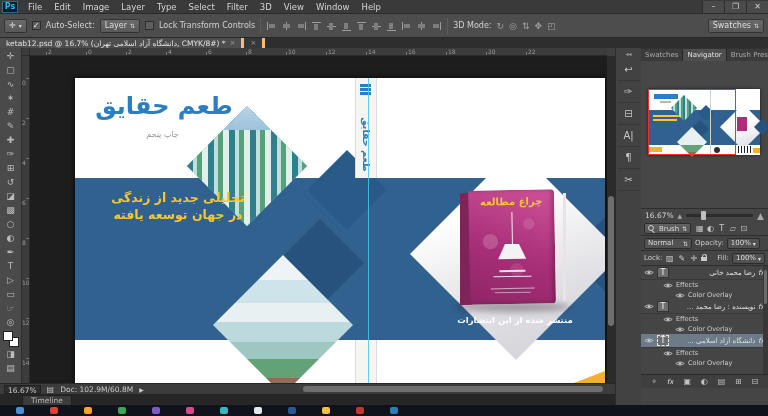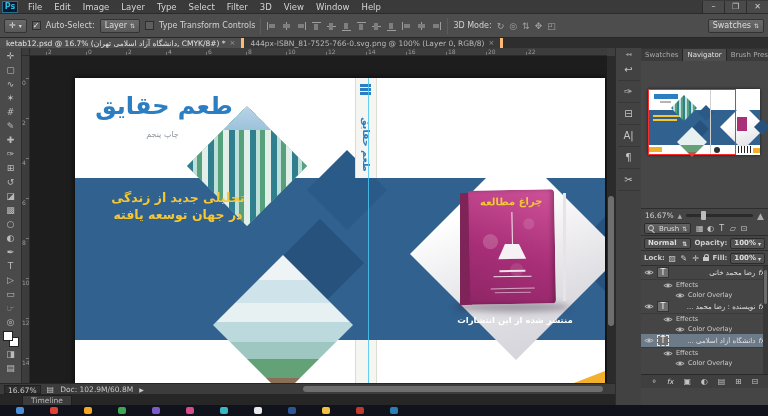--- a/index.html
+++ b/index.html
@@ -120,21 +120,21 @@
   .slider{flex:1;height:3px;background:#2b2b2b;border-radius:2px;position:relative;}
   .sl-th{position:absolute;left:22%;top:-3px;width:5px;height:9px;background:#bdbdbd;border-radius:1px;}
   .mtn{color:#aaa;}
 
   .lay-row1{display:flex;align-items:center;gap:3px;height:14px;padding:0 3px;background:#454545;border-bottom:1px solid #2e2e2e;}
   .kindchip{display:inline-flex;align-items:center;gap:3px;background:linear-gradient(#626262,#535353);border:1px solid #2c2c2c;border-radius:2px;height:11px;padding:0 3px;font-size:7px;color:#ddd;}
   .mag{width:8px;height:8px;position:relative;display:inline-block;}
   .mag::before{content:"";position:absolute;width:4px;height:4px;border:1px solid #ccc;border-radius:50%;left:0;top:0;}
   .mag::after{content:"";position:absolute;width:4px;height:1px;background:#ccc;transform:rotate(45deg);left:3px;top:6px;}
   .fic{font-size:8px;color:#c9c9c9;width:11px;text-align:center;}
-  .lay-row2,.lay-row3{display:flex;align-items:center;gap:3px;height:15px;padding:0 3px;font-size:7px;background:#454545;border-bottom:1px solid #2e2e2e;color:#cfcfcf;font-weight:bold;}
+  .lay-row2,.lay-row3{display:flex;align-items:center;gap:3px;height:15px;padding:0 3px;font-size:7px;background:#454545;border-bottom:1px solid #2e2e2e;color:#cfcfcf;}
   .valchip{display:inline-flex;align-items:center;gap:2px;background:#525252;border:1px solid #2c2c2c;border-radius:2px;height:11px;padding:0 3px;font-size:7px;color:#ddd;}
   .lockic{width:7px;height:8px;position:relative;display:inline-block;}
   .lockic::before{content:"";position:absolute;left:1px;top:0;width:3px;height:3px;border:1px solid #c9c9c9;border-bottom:none;border-radius:3px 3px 0 0;}
   .lockic::after{content:"";position:absolute;left:0;top:3px;width:6px;height:4px;background:#c9c9c9;}
   .laylist{position:relative;height:108px;background:#454545;overflow:hidden;}
   .lrow{display:flex;align-items:center;gap:3px;height:14px;padding:0 3px;border-bottom:1px solid #3a3a3a;}
   .lrow.sel{background:#6d7a88;}
   .lthumb{width:12px;height:11px;background:#6e6e6e;border:1px solid #333;color:#f0f0f0;font-size:8px;display:flex;align-items:center;justify-content:center;flex:0 0 auto;}
   .lrow.sel .lthumb{border:1px dashed #e8e8e8;}
   .lname{flex:1;font-size:7px;color:#e0e0e0;direction:rtl;text-align:right;white-space:nowrap;overflow:hidden;}
@@ -178,21 +178,21 @@
         <span>✛</span>
         <span style="font-size:6px;">▾</span>
       </span>
     <span class="cb">✓</span>
     <span class="lbl">Auto-Select:</span>
     <span class="chip">
         <span>Layer</span>
         <span style="font-size:6px;">⇅</span>
       </span>
     <span class="cb"></span>
-    <span class="lbl">Type Transform Controls</span>
+    <span class="lbl">Lock Transform Controls</span>
     <span class="sep"></span>
     <span id="alignicons" style="display:flex;gap:4px;align-items:center;">
         <span class="ai ai-l"></span>
         <span class="ai ai-c"></span>
         <span class="ai ai-r"></span>
         <span class="ai ai-t"></span>
         <span class="ai ai-m"></span>
         <span class="ai ai-b"></span>
         <span class="ai ai-t"></span>
         <span class="ai ai-m"></span>
@@ -215,21 +215,20 @@
         <span style="font-size:6px;">⇅</span>
       </span>
   </div>
 
   <div class="tabbar" id="tabbar">
       <div class="doc-tab active" style="max-width: 360px;">
         <span>ketab12.psd @ 16.7% (دانشگاه آزاد اسلامی تهران, CMYK/8#) *</span>
         <span class="tab-x">×</span>
       </div>
       <div class="doc-tab" style="max-width: 360px;">
-        <span>444px-ISBN_81-7525-766-0.svg.png @ 100% (Layer 0, RGB/8)</span>
         <span class="tab-x">×</span>
       </div>
     </div>
 
   <div class="toolbar" id="toolbar">
       <div class="tool">✛</div>
       <div class="tool">▢</div>
       <div class="tool">∿</div>
       <div class="tool">✶</div>
       <div class="tool">#</div>

